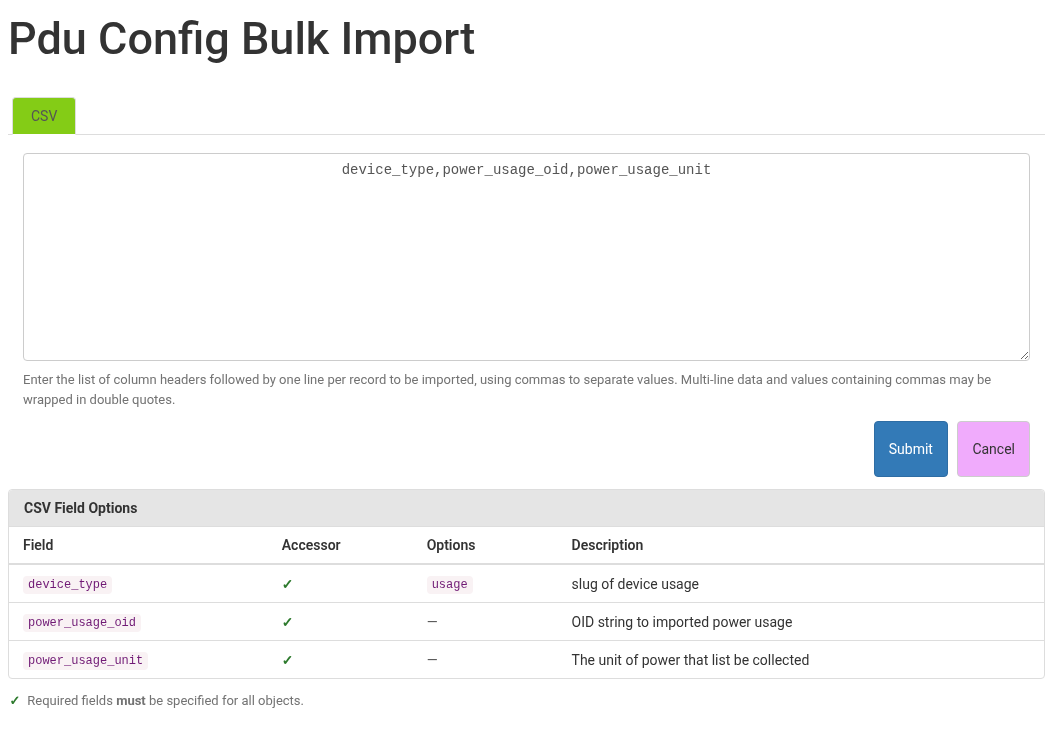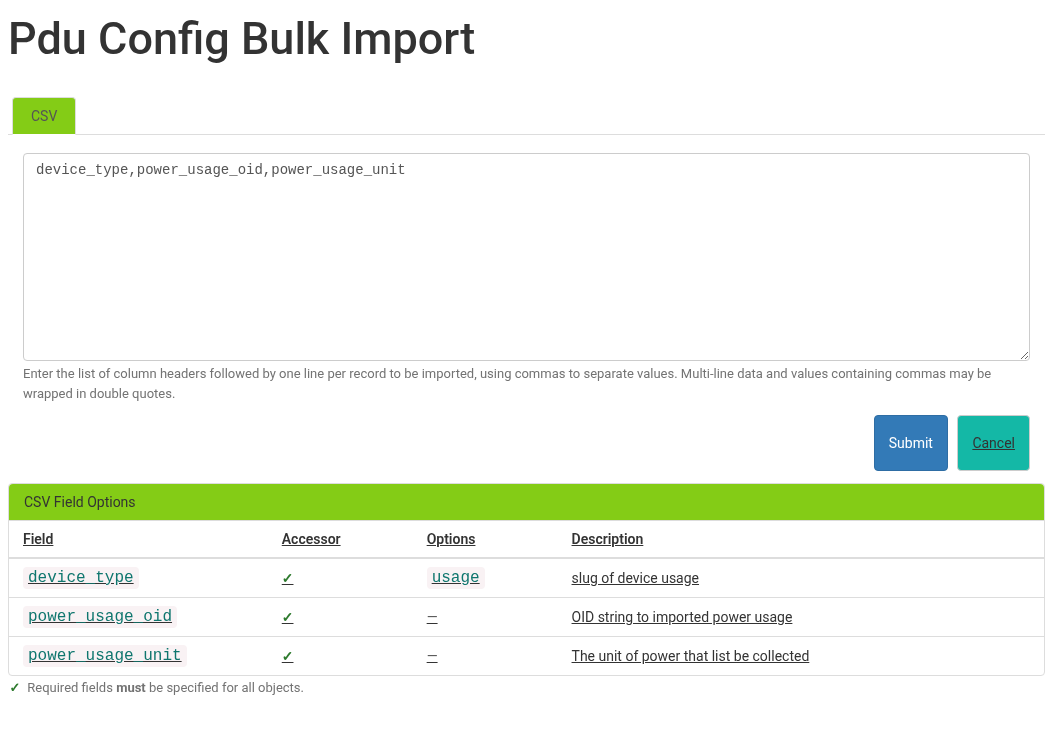--- a/index.html
+++ b/index.html
@@ -39,25 +39,26 @@
   textarea {
     width: 100%;
     height: 208px;
     padding: 8px 12px;
     font-family: SFMono-Regular, Menlo, Monaco, Consolas, "Courier New", monospace;
     font-size: 14px;
     border: 1px solid #ccc;
     border-radius: 4px;
     resize: both;
     color: #555;
+    text-align: center;
   }
   .help-text {
     color: #737373;
     font-size: 13px;
-    margin-top: 0;
+    margin-top: 6px;
     line-height: 1.5;
   }
   .btn-row {
     text-align: right;
     margin-top: 12px;
     margin-bottom: 12px;
     padding: 0 15px;
   }
   .btn {
     display: inline-block;
@@ -66,71 +67,69 @@
     border-radius: 4px;
     cursor: pointer;
     border: 1px solid transparent;
   }
   .btn-primary {
     background: #337ab7;
     border-color: #2e6da4;
     color: #fff;
   }
   .btn-default {
-    background: #14b8a6;
+    background: #f0abfc;
     border-color: #ccc;
     color: #333;
     margin-left: 6px;
-    text-decoration: underline;
   }
   .panel {
     border: 1px solid #ddd;
     border-radius: 4px;
     margin-top: 10px;
   }
   .panel-heading {
-    background: #84cc16;
+    background: #e5e5e5;
     border-bottom: 1px solid #ddd;
     padding: 10px 15px;
-    font-weight: 400;
+    font-weight: 700;
     border-radius: 4px 4px 0 0;
   }
   table {
     width: 100%;
     border-collapse: collapse;
-    text-decoration: underline;
   }
   th {
     text-align: left;
     padding: 10px 14px;
     font-weight: 600;
     border-bottom: 2px solid #ddd;
     color: #333;
   }
   td {
     padding: 10px 14px;
     border-top: 1px solid #ddd;
     vertical-align: middle;
     color: #333;
   }
   code {
     font-family: SFMono-Regular, Menlo, Monaco, Consolas, "Courier New", monospace;
     background: #f9f2f4;
-    color: #0f766e;
+    color: #701a75;
     padding: 2px 5px;
     border-radius: 4px;
-    font-size: 16px;
+    font-size: 12px;
   }
   .check {
     color: #2d7a2d;
     font-weight: bold;
   }
   .dash { color: #555; }
   .footnotes {
-    margin-top: 4px;
+    margin-top: 14px;
     font-size: 13px;
     color: #737373;
   }
   .footnotes p { margin: 4px 0; }
   .footnotes .ficon {
     display: inline-block;
     width: 14px;
     text-align: center;
     margin-right: 2px;
   }

